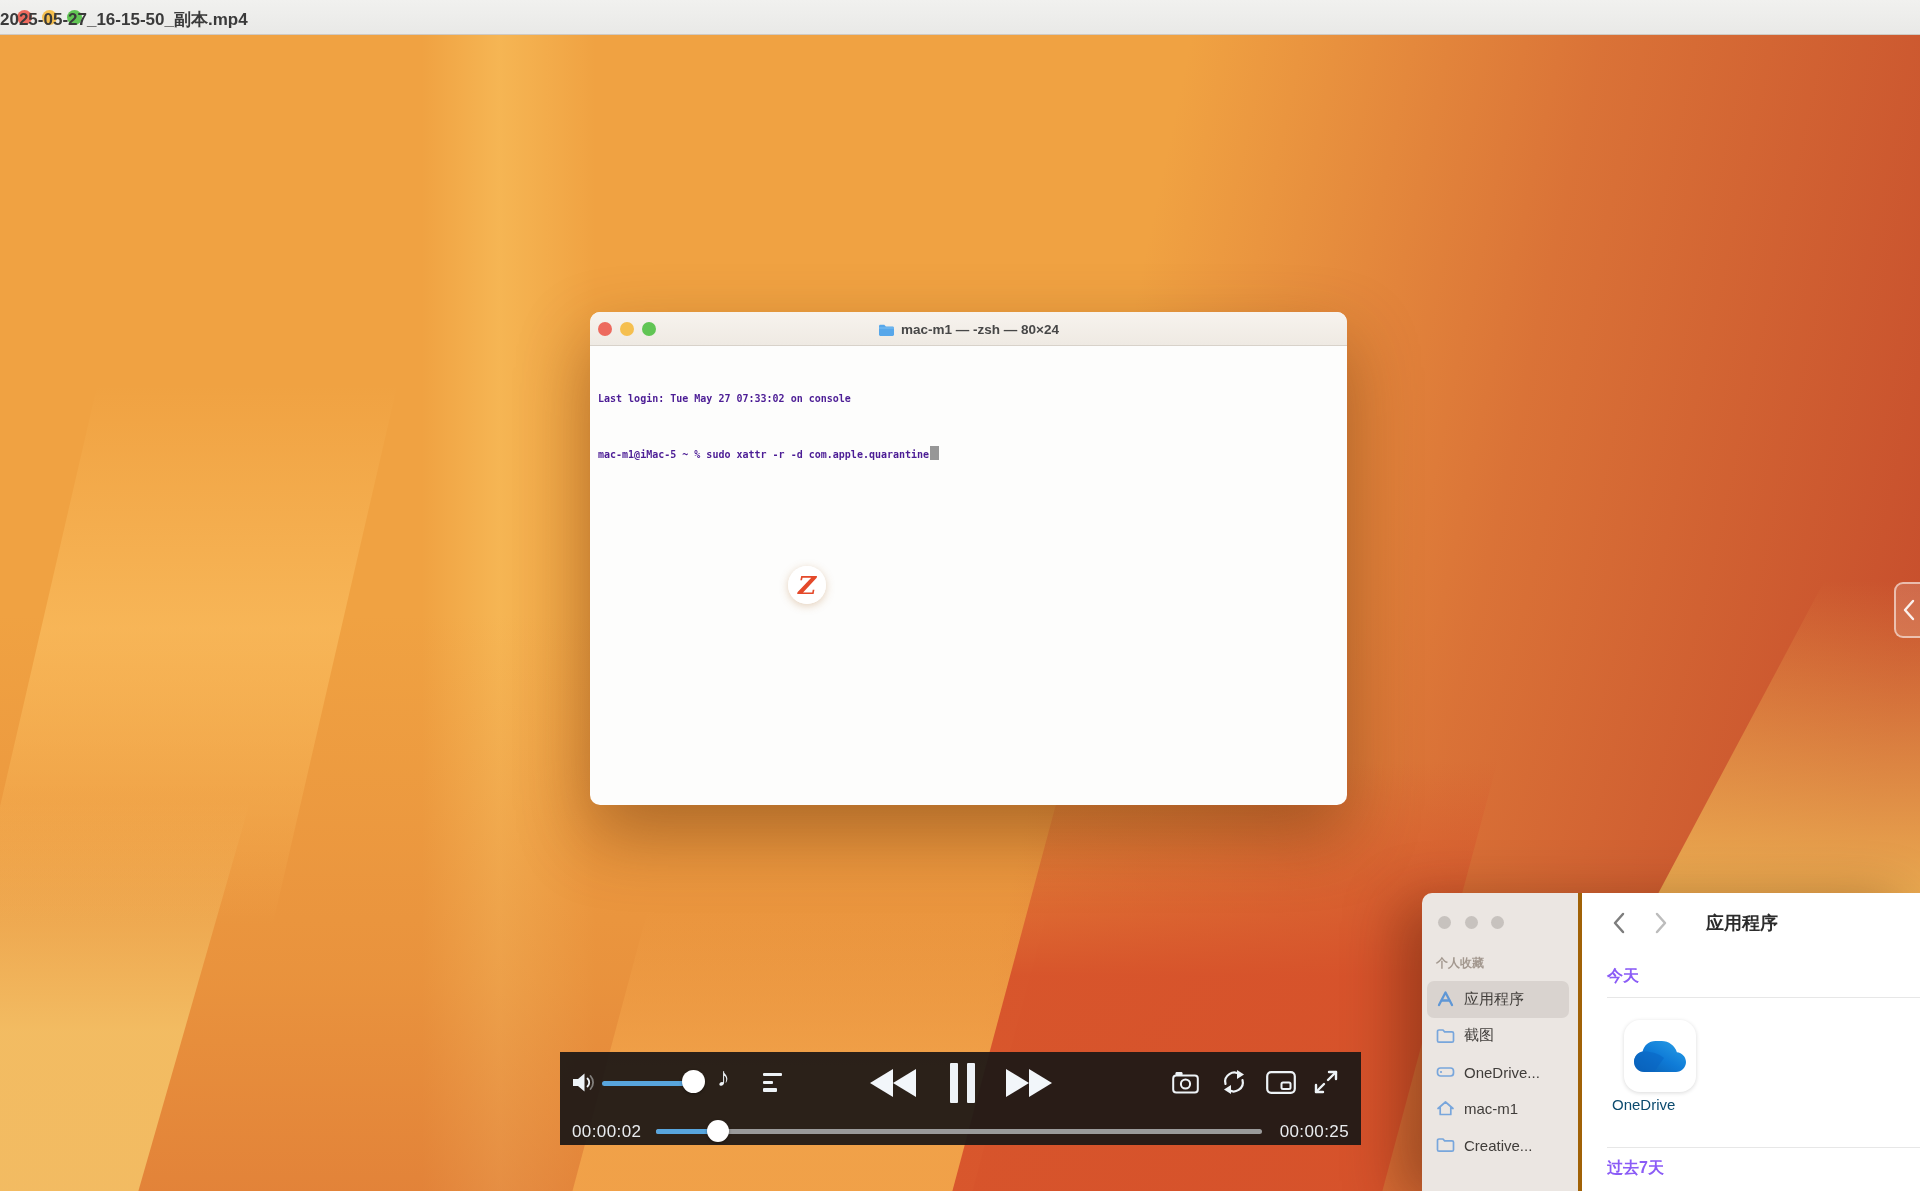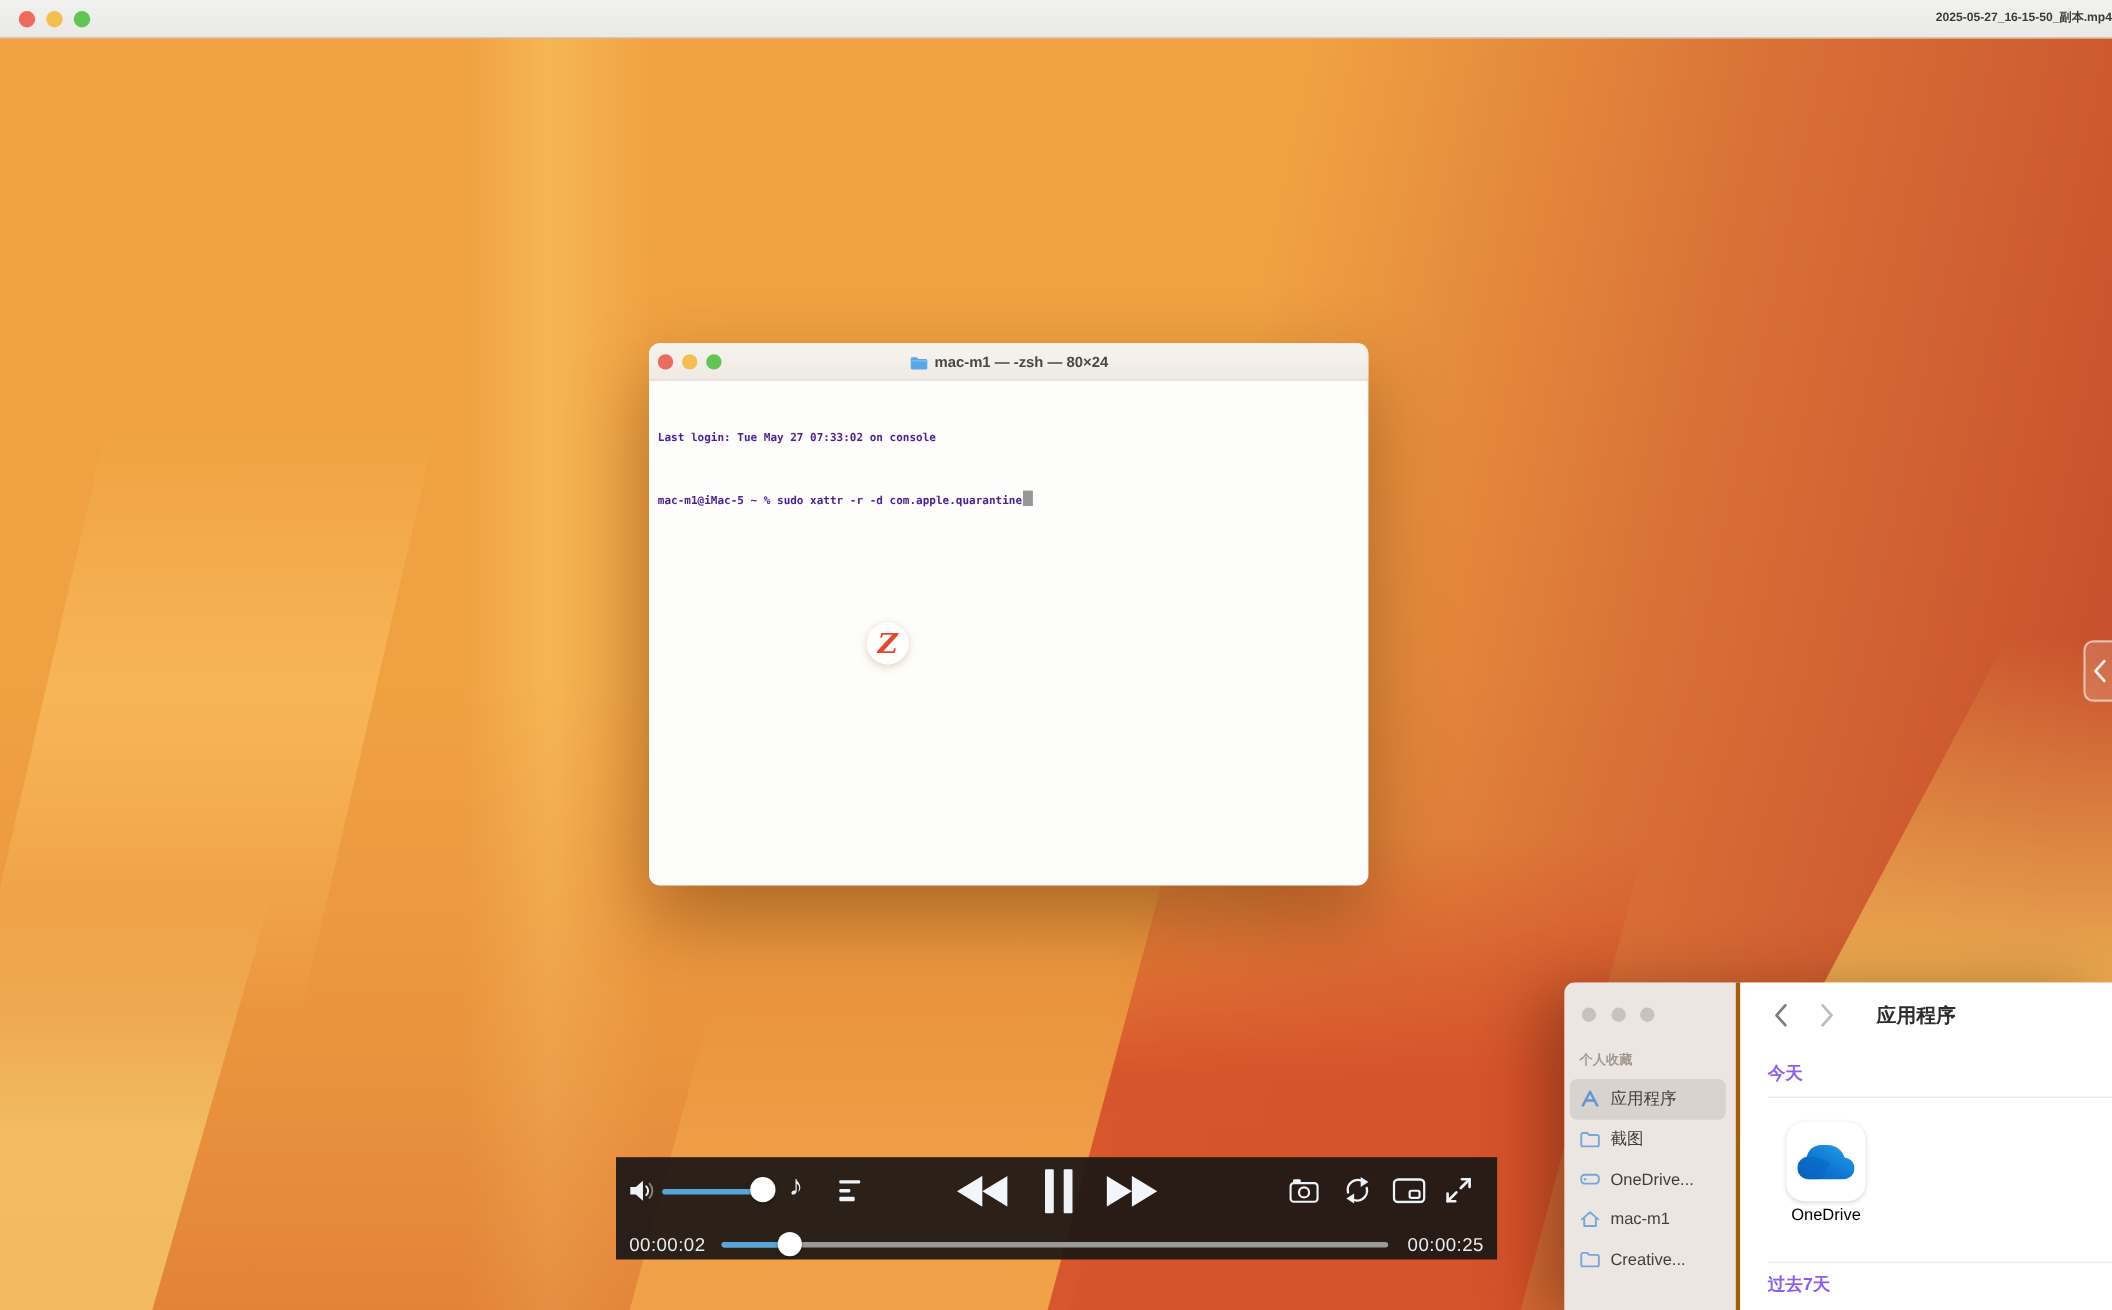--- a/index.html
+++ b/index.html
@@ -7,22 +7,22 @@
   #stage{position:relative;width:1920px;height:1191px;overflow:hidden;
          font-family:"Liberation Sans",sans-serif;background:#f0a242;}
 
   
   .titlebar{position:absolute;top:0;left:0;right:0;height:35px;
     background:linear-gradient(#f1f1ef,#e9e9e7);border-bottom:1px solid #cfc9c2;z-index:10;}
   .tl{position:absolute;border-radius:50%;width:15px;height:15px;top:10px;}
   .tl.red{left:17px;background:#ed6a5e;}
   .tl.yellow{left:42px;background:#f5bf4f;}
   .tl.green{left:67px;background:#61c554;}
-  .titlebar .title{position:absolute;left:0;right:0;top:8px;text-align:right;
-    font-size:11px;font-weight:600;color:#3a3a3a;}
+  .titlebar .title{position:absolute;left:0;right:0;top:8px;text-align:left;
+    font-size:17px;font-weight:600;color:#3a3a3a;}
 
   
   .wallpaper{position:absolute;left:0;right:0;top:35px;bottom:0;z-index:0;overflow:hidden;
     background-color:#f0a242;
     background-image:
       linear-gradient(102deg, rgba(230,150,60,0) 55%, rgba(214,106,53,0.85) 74%, rgba(198,76,44,0.95) 94%),
       linear-gradient(180deg, rgba(255,255,255,0) 50%, rgba(216,110,50,0.30) 82%, rgba(208,88,44,0.42) 100%),
       linear-gradient(90deg, rgba(255,215,120,0) 22%, rgba(255,213,112,0.38) 26%, rgba(255,215,120,0) 31%);}
   .band{position:absolute;}
   .band-gold-left{left:-150px;bottom:-30px;width:340px;height:420px;transform:skewX(-16deg);
@@ -30,21 +30,21 @@
   .band-light-mid{left:35px;top:350px;width:300px;height:540px;transform:skewX(-13deg);
     background:linear-gradient(180deg, rgba(249,188,96,0) 0%, rgba(249,186,92,0.8) 45%, rgba(248,180,90,0) 100%);}
   .band-light-bottom{left:610px;bottom:0;width:400px;height:280px;transform:skewX(-15deg);
     background:linear-gradient(180deg, rgba(242,164,74,0) 0%, rgba(242,164,74,0.9) 60%);}
   .band-red-bottom{left:1010px;bottom:0;width:430px;height:430px;transform:skewX(-15deg);
     background:linear-gradient(180deg, rgba(216,88,46,0) 0%, rgba(214,80,42,0.92) 50%);}
   .band-yellow-right{left:1500px;bottom:0;width:620px;height:610px;transform:skewX(-28deg);transform-origin:bottom left;
     background:linear-gradient(180deg, rgba(244,196,92,0) 0%, rgba(243,193,90,0.85) 55%);}
 
   
-  .terminal{position:absolute;left:590px;top:312px;width:654px;height:493px;z-index:2;
+  .terminal{position:absolute;left:590px;top:312px;width:757px;height:493px;z-index:2;
     background:#fdfdfc;border-radius:10px;box-shadow:0 30px 70px rgba(95,45,10,0.45);overflow:hidden;}
   .term-titlebar{position:relative;height:34px;background:linear-gradient(#f7f3ee,#efeae3);
     border-bottom:1px solid #d8d2ca;}
   .term-titlebar .tl{width:14px;height:14px;top:10px;}
   .term-titlebar .tl.red{left:8px;}
   .term-titlebar .tl.yellow{left:30px;}
   .term-titlebar .tl.green{left:52px;}
   .term-title{position:absolute;left:0;right:0;top:0;height:34px;display:flex;
     align-items:center;justify-content:center;gap:6px;}
   .term-title span{font-size:13.5px;font-weight:700;color:#474747;}
@@ -102,22 +102,22 @@
   .f-item .label{font-size:15px;color:#403d3a;white-space:nowrap;}
   .f-main{flex:1;background:#fff;position:relative;}
   .f-toolbar{position:absolute;top:0;left:0;right:0;height:60px;display:flex;align-items:center;
     padding-left:30px;gap:28px;}
   .f-title{font-size:18px;font-weight:700;color:#2c2c2c;margin-left:10px;}
   .f-content{position:absolute;top:60px;left:0;right:0;bottom:0;}
   .f-heading{position:absolute;left:25px;font-size:16px;font-weight:700;color:#8b5cf6;}
   .f-divider{position:absolute;left:25px;right:0;height:1px;background:#e7e7e7;}
   .app-tile-icon{position:absolute;left:42px;top:67px;width:72px;height:72px;border-radius:16px;
     background:#fff;box-shadow:0 1px 4px rgba(0,0,0,0.15);display:flex;align-items:center;justify-content:center;}
-  .app-tile-label{position:absolute;left:30px;top:143px;width:96px;text-align:center;
-    font-size:15px;font-weight:500;color:#000000;}
+  .app-tile-label{position:absolute;left:30px;top:143px;width:96px;text-align:left;
+    font-size:15px;font-weight:500;color:#0c4a6e;}
 </style>
 </head>
 <body>
 
 <div id="stage">
 
   <div class="titlebar">
     <div class="tl red"></div>
     <div class="tl yellow"></div>
     <div class="tl green"></div>

